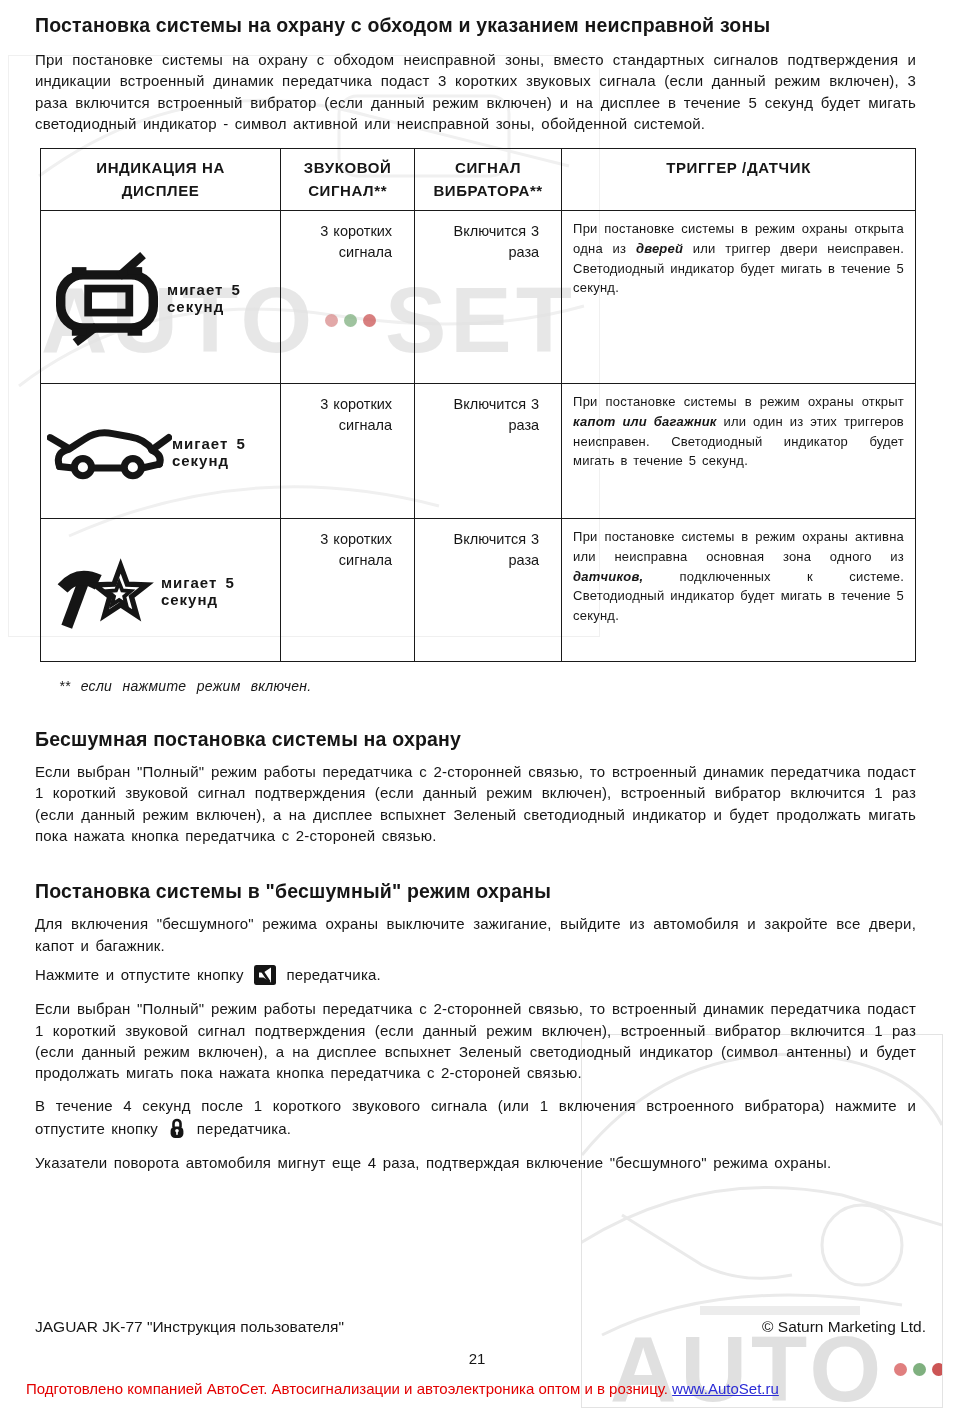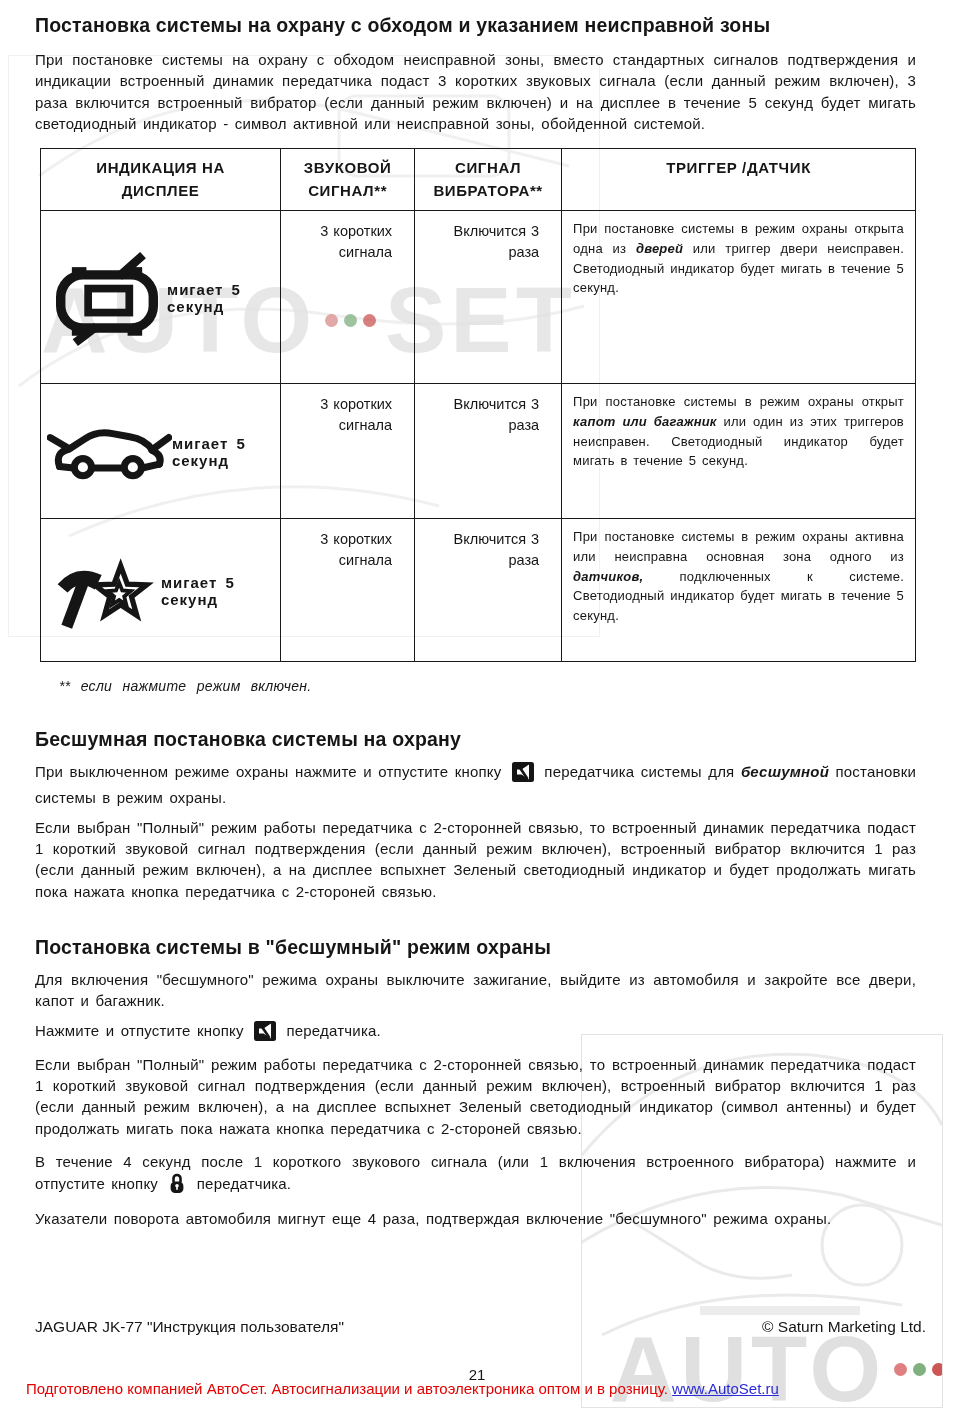--- a/index.html
+++ b/index.html
@@ -34,21 +34,21 @@
   td.small-cell{font-size:14.5px;text-align:right;padding:10px 22px 6px;line-height:1.45;word-spacing:1px;}
   td.desc-cell{font-size:13px;text-align:justify;padding:8px 11px;line-height:1.52;letter-spacing:.2px;word-spacing:2px;}
   td.icon-cell{padding:8px 6px 6px;}
   .icon-wrap{display:flex;align-items:center;justify-content:space-between;}
   .icon-wrap .cap{font-size:15px;font-weight:bold;letter-spacing:1px;word-spacing:3px;}
   .footnote{font-size:14px;font-style:italic;margin:16px 0 0 24px;letter-spacing:.3px;word-spacing:6px;}
   .inline-ico{display:inline-block;vertical-align:-5px;margin:0 4px;}
   
   .footer{position:absolute;z-index:1;left:0;top:1318px;width:954px;}
   .footer-row{display:flex;justify-content:space-between;padding:0 28px 0 35px;font-size:15.5px;}
-  .page-num{text-align:center;font-size:15px;margin-top:30px;}
+  .page-num{text-align:center;font-size:15px;margin-top:14px;}
   .promo{position:absolute;left:26px;top:62px;width:944px;font-size:15px;white-space:nowrap;}
   .promo .red{color:#e30000;}
   .promo a{color:#2b2bd6;text-decoration:underline;}
 </style>
 </head>
 <body>
 
 <div id="page">
 
   <div class="wm wm-box-top">
@@ -178,25 +178,20 @@
         <td class="small-cell">Включится 3 раза</td>
         <td class="desc-cell"><span>При постановке системы в режим охраны активна или неисправна основная зона одного из </span><span class="bi">датчиков,</span><span> подключенных к системе. Светодиодный индикатор будет мигать в течение 5 секунд.</span></td>
       </tr>
     </tbody>
       </table>
 
     <div class="footnote">**  если  нажмите  режим  включен.</div>
 
     <h2>Бесшумная постановка системы на охрану</h2>
 
-    <p class="body"><span>При выключенном режиме охраны нажмите и отпустите кнопку </span><span class="inline-ico"><svg width="22" height="20" viewBox="0 0 22 20">
-            <rect x="0" y="0" width="22" height="20" rx="2.5" fill="#151515"></rect>
-            <polygon points="17,2.5 17,17.5 9.5,12.5 5,12.5 5,7.5 9.5,7.5" fill="#fff"></polygon>
-            <line x1="6.5" y1="3.5" x2="15.5" y2="17" stroke="#151515" stroke-width="2.6"></line>
-          </svg></span><span> передатчика системы для </span><span class="bi">бесшумной</span><span> постановки системы в режим охраны.</span></p>
 
     <p class="body">Если выбран "Полный" режим работы передатчика с 2-сторонней связью, то встроенный динамик передатчика подаст 1 короткий звуковой сигнал подтверждения (если данный режим включен), встроенный вибратор включится 1 раз (если данный режим включен), а на дисплее вспыхнет Зеленый светодиодный индикатор и будет продолжать мигать пока нажата кнопка передатчика с 2-стороней связью.</p>
 
     <h2>Постановка системы в "бесшумный" режим охраны</h2>
 
     <p class="body">Для включения "бесшумного" режима охраны выключите зажигание, выйдите из автомобиля и закройте все двери, капот и багажник.</p>
 
     <p class="body"><span>Нажмите и отпустите кнопку </span><span class="inline-ico"><svg width="22" height="20" viewBox="0 0 22 20">
             <rect x="0" y="0" width="22" height="20" rx="2.5" fill="#151515"></rect>
             <polygon points="17,2.5 17,17.5 9.5,12.5 5,12.5 5,7.5 9.5,7.5" fill="#fff"></polygon>

